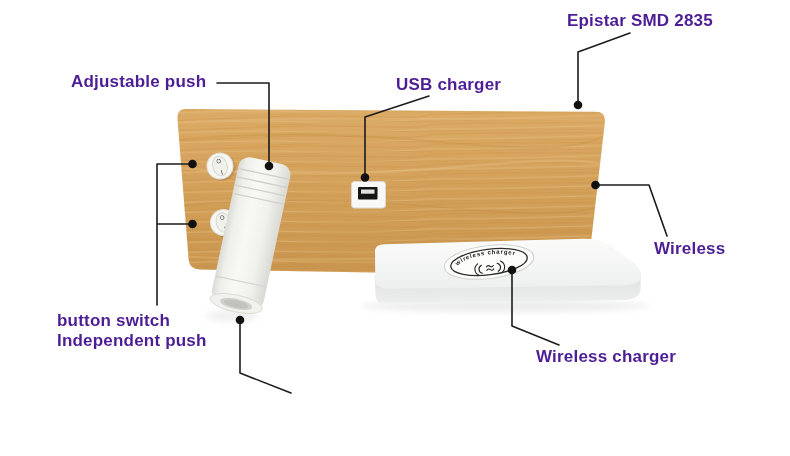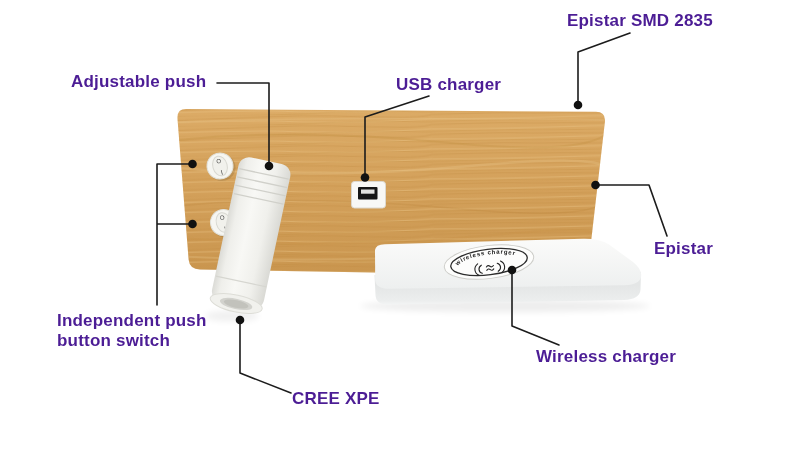--- a/index.html
+++ b/index.html
@@ -139,20 +139,19 @@
       <circle cx="192.5" cy="164" r="4.3"></circle>
       <circle cx="192.5" cy="224" r="4.3"></circle>
       <circle cx="240" cy="320" r="4.3"></circle>
       <circle cx="512" cy="270" r="4.3"></circle>
     </g>
   </svg>
 
   <div class="lbl" style="left:567px;top:11px;">Epistar SMD 2835</div>
   <div class="lbl" style="left:71px;top:72px;">Adjustable push</div>
   <div class="lbl" style="left:396px;top:75px;">USB charger</div>
-  <div class="lbl" style="left:654px;top:239px;">Epistar</div>
+  <div class="lbl" style="left:654px;top:239px;">Wireless</div>
   <div class="lbl two" style="left:57px;top:311px;">
+    <div>button switch</div>
     <div>Independent push</div>
-    <div>button switch</div>
   </div>
-  <div class="lbl" style="left:292px;top:389px;">CREE XPE</div>
   <div class="lbl" style="left:536px;top:347px;">Wireless charger</div>
 </div>
 
 </body></html>

